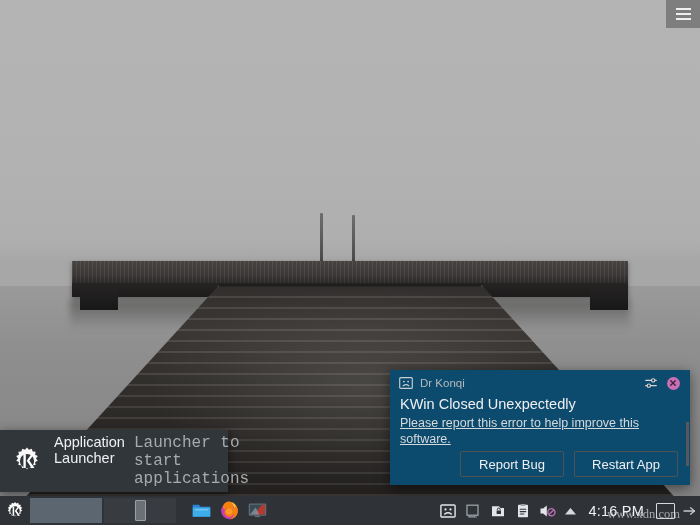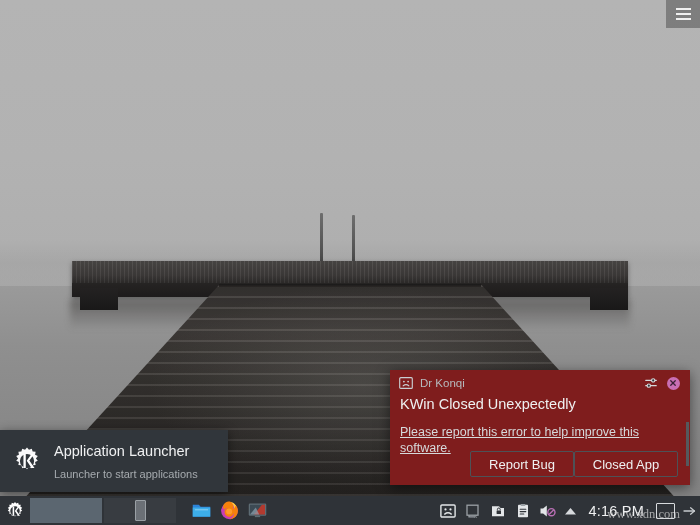--- a/index.html
+++ b/index.html
@@ -126,33 +126,33 @@
     left: 0; top: 430px;
     width: 228px; height: 62px;
     background: #31363b;
     display: flex; align-items: center;
     box-shadow: 0 2px 10px rgba(0,0,0,.45);
   }
   .tooltip-icon {
     width: 54px; display:flex; align-items:center; justify-content:center;
     flex: 0 0 54px;
   }
-  .tooltip-text { display: flex; flex-direction: column; justify-content:flex-end; gap: 9px; }
+  .tooltip-text { display: flex; flex-direction: row; justify-content:flex-end; gap: 9px; }
   .tooltip-title { color: #eff0f1; font-size: 14.5px; }
-  .tooltip-sub { color: #a6abaf; font-size: 11px; }
+  .tooltip-sub { color: #a6abaf; font-size: 16px; font-family: Liberation Mono, monospace; }
 
   
   .kicon { display:block; }
 
   
   .notif {
     position: absolute;
     left: 390px; top: 370px;
     width: 300px; height: 115px;
-    background: #7f1d1d;
+    background: #0c4a6e;
     box-shadow: 0 3px 12px rgba(0,0,0,.5);
     padding: 0;
     box-sizing: border-box;
   }
   .notif-head {
     display: flex; align-items: center;
     height: 22px; padding: 4px 8px 0 9px;
     box-sizing: border-box;
   }
   .notif-appicon {
@@ -168,30 +168,30 @@
     cursor: pointer;
   }
   .close-dot {
     width: 13px; height: 13px; border-radius: 50%;
     background: #c96fb4;
     display:flex; align-items:center; justify-content:center;
   }
   .notif-body { padding: 3px 10px 0 10px; }
   .notif-title {
     color: #eff0f1; font-size: 14.5px; line-height: 19px;
-    margin-bottom: 10px;
+    margin-bottom: 1px;
   }
   .notif-msg {
     color: #d6d9db; font-size: 12.5px; line-height: 16px;
     max-width: 252px;
     text-decoration: underline;
   }
   .notif-actions {
     position: absolute; left: 0; right: 0; bottom: 8px;
-    display: flex; justify-content: flex-end; 
+    display: flex; justify-content: flex-end; gap: 10px;
     padding: 0 12px;
     box-sizing: border-box;
     align-items: flex-end;
   }
   .notif-btn {
     min-width: 104px; height: 26px;
     background: transparent;
     border: 1px solid #4d5257;
     color: #eff0f1;
     font-size: 13px;
@@ -341,21 +341,21 @@
 
     <div class="notif-body">
       <div class="notif-title">KWin Closed Unexpectedly</div>
       <div class="notif-msg">Please report this error to help improve this software.</div>
     </div>
 
     <div class="notif-scroll"></div>
 
     <div class="notif-actions">
       <button class="notif-btn">Report Bug</button>
-      <button class="notif-btn">Closed App</button>
+      <button class="notif-btn">Restart App</button>
     </div>
   </div>
 
   <div class="panel">
 
     <div class="kicker">
       <svg width="20" height="20" viewBox="0 0 32 32" aria-hidden="true">
         <g fill="#ffffff">
           <path d="M16 1.6 l2.1 2.4 3-1.2 .9 3.1 3.2 .2 -.6 3.2 2.9 1.4 -2 2.5 2 2.5 -2.9 1.4 .6 3.2 -3.2 .2 -.9 3.1 -3-1.2 -2.1 2.4 -2.1-2.4 -3 1.2 -.9-3.1 -3.2-.2 .6-3.2 -2.9-1.4 2-2.5 -2-2.5 2.9-1.4 -.6-3.2 3.2-.2 .9-3.1 3 1.2z"></path>
         </g>

